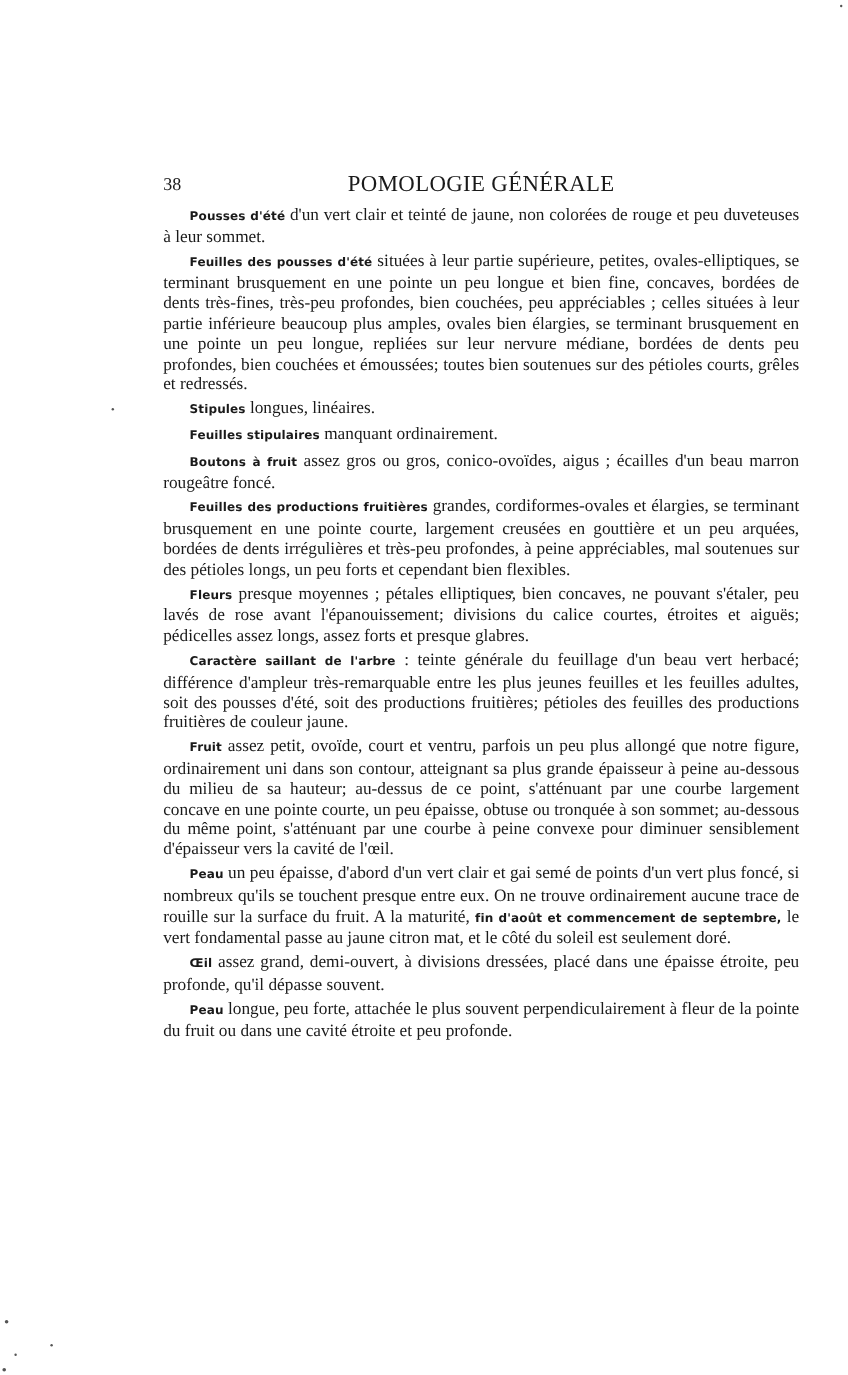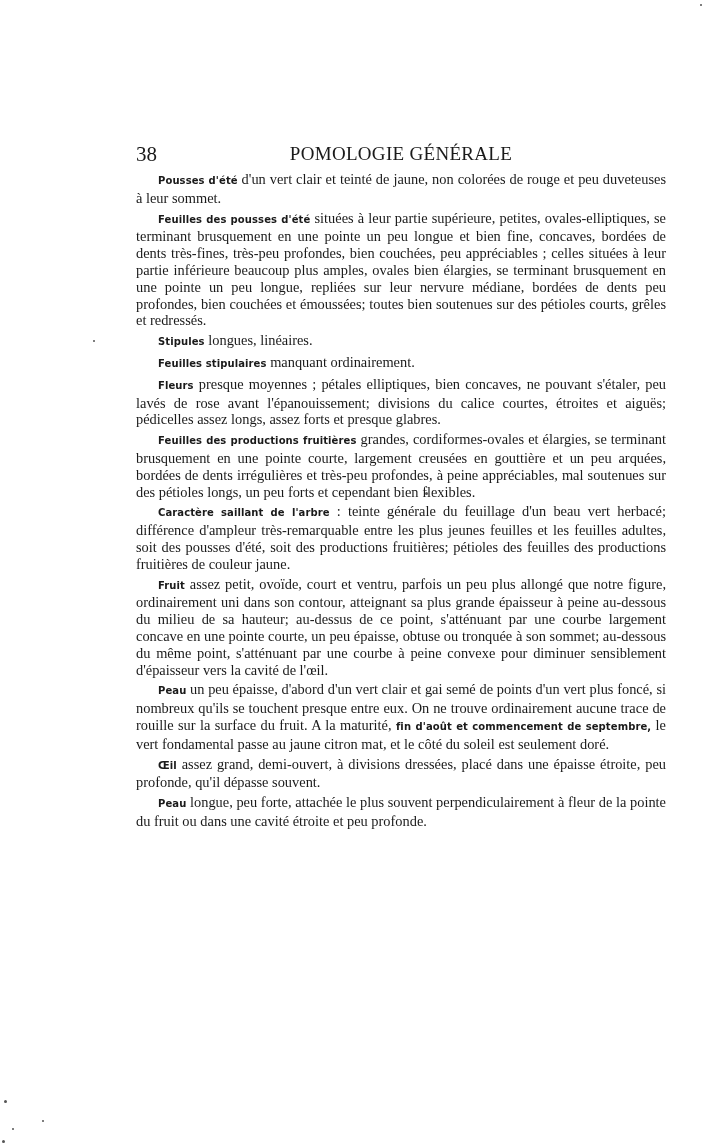--- a/index.html
+++ b/index.html
@@ -1,39 +1,40 @@
 <!DOCTYPE html>
 <html><head>
 <meta charset="utf-8">
 <style>
   html, body { margin: 0; padding: 0; background: #ffffff; }
   body { width: 707px; height: 1146px; position: relative; overflow: hidden; }
   .page { position: absolute; left: 136px; top: 146px; width: 530px; font-family: "Liberation Serif", "DejaVu Serif", serif; color: #1a1a1a; font-size: 14.4px; line-height: 16.8px; }
   .header { display: flex; justify-content: space-between; align-items: baseline; height: 22px; margin-bottom: 3px; }
-  .page-number { font-size: 21px; }
+  .page-number { font-size: 15px; }
   .running-title { font-size: 19px; letter-spacing: 0.3px; position: absolute; left: 0; right: 0; text-align: center; }
   .para { text-align: justify; text-indent: 22px; margin: 0 0 3px 0; }
   .kw { font-family: "DejaVu Sans", sans-serif; font-weight: bold; font-size: 10px; letter-spacing: 0.1px; }
   .speck { position: absolute; background: #555; border-radius: 50%; }
 </style>
 </head>
 <body>
 
 <div class="page">
   <div class="header">
     <span class="page-number">38</span>
     <span class="running-title">POMOLOGIE GÉNÉRALE</span>
   </div>
 
   <p class="para"><span class="kw">Pousses d'été</span><span> d'un vert clair et teinté de jaune, non colorées de rouge et peu duveteuses à leur sommet.</span></p>
   <p class="para"><span class="kw">Feuilles des pousses d'été</span><span> situées à leur partie supérieure, petites, ovales-elliptiques, se terminant brusquement en une pointe un peu longue et bien fine, concaves, bordées de dents très-fines, très-peu profondes, bien couchées, peu appréciables ; celles situées à leur partie inférieure beaucoup plus amples, ovales bien élargies, se terminant brusquement en une pointe un peu longue, repliées sur leur nervure médiane, bordées de dents peu profondes, bien couchées et émoussées; toutes bien soutenues sur des pétioles courts, grêles et redressés.</span></p>
   <p class="para"><span class="kw">Stipules</span><span> longues, linéaires.</span></p>
   <p class="para"><span class="kw">Feuilles stipulaires</span><span> manquant ordinairement.</span></p>
+  <p class="para"><span class="kw">Boutons à fruit</span><span> assez gros ou gros, conico-ovoïdes, aigus ; écailles d'un beau marron rougeâtre foncé.</span></p>
+  <p class="para"><span class="kw">Feuilles des productions fruitières</span><span> grandes, cordiformes-ovales et élargies, se terminant brusquement en une pointe courte, largement creusées en gouttière et un peu arquées, bordées de dents irrégulières et très-peu profondes, à peine appréciables, mal soutenues sur des pétioles longs, un peu forts et cependant bien flexibles.</span></p>
   <p class="para"><span class="kw">Fleurs</span><span> presque moyennes ; pétales elliptiques, bien concaves, ne pouvant s'étaler, peu lavés de rose avant l'épanouissement; divisions du calice courtes, étroites et aiguës; pédicelles assez longs, assez forts et presque glabres.</span></p>
-  <p class="para"><span class="kw">Feuilles des productions fruitières</span><span> grandes, cordiformes-ovales et élargies, se terminant brusquement en une pointe courte, largement creusées en gouttière et un peu arquées, bordées de dents irrégulières et très-peu profondes, à peine appréciables, mal soutenues sur des pétioles longs, un peu forts et cependant bien flexibles.</span></p>
   <p class="para"><span class="kw">Caractère saillant de l'arbre</span><span> : teinte générale du feuillage d'un beau vert herbacé; différence d'ampleur très-remarquable entre les plus jeunes feuilles et les feuilles adultes, soit des pousses d'été, soit des productions fruitières; pétioles des feuilles des productions fruitières de couleur jaune.</span></p>
   <p class="para"><span class="kw">Fruit</span><span> assez petit, ovoïde, court et ventru, parfois un peu plus allongé que notre figure, ordinairement uni dans son contour, atteignant sa plus grande épaisseur à peine au-dessous du milieu de sa hauteur; au-dessus de ce point, s'atténuant par une courbe largement concave en une pointe courte, un peu épaisse, obtuse ou tronquée à son sommet; au-dessous du même point, s'atténuant par une courbe à peine convexe pour diminuer sensiblement d'épaisseur vers la cavité de l'œil.</span></p>
   <p class="para"><span class="kw">Peau</span><span> un peu épaisse, d'abord d'un vert clair et gai semé de points d'un vert plus foncé, si nombreux qu'ils se touchent presque entre eux. On ne trouve ordinairement aucune trace de rouille sur la surface du fruit. A la maturité, </span><span class="kw">fin d'août et commencement de septembre,</span><span> le vert fondamental passe au jaune citron mat, et le côté du soleil est seulement doré.</span></p>
   <p class="para"><span class="kw">Œil</span><span> assez grand, demi-ouvert, à divisions dressées, placé dans une épaisse étroite, peu profonde, qu'il dépasse souvent.</span></p>
   <p class="para"><span class="kw">Peau</span><span> longue, peu forte, attachée le plus souvent perpendiculairement à fleur de la pointe du fruit ou dans une cavité étroite et peu profonde.</span></p>
 </div>
 
 <div class="speck" style="left:4px;top:1100px;width:3px;height:3px;"></div>
 <div class="speck" style="left:12px;top:1128px;width:2px;height:2px;"></div>
 <div class="speck" style="left:42px;top:1120px;width:2px;height:2px;"></div>

